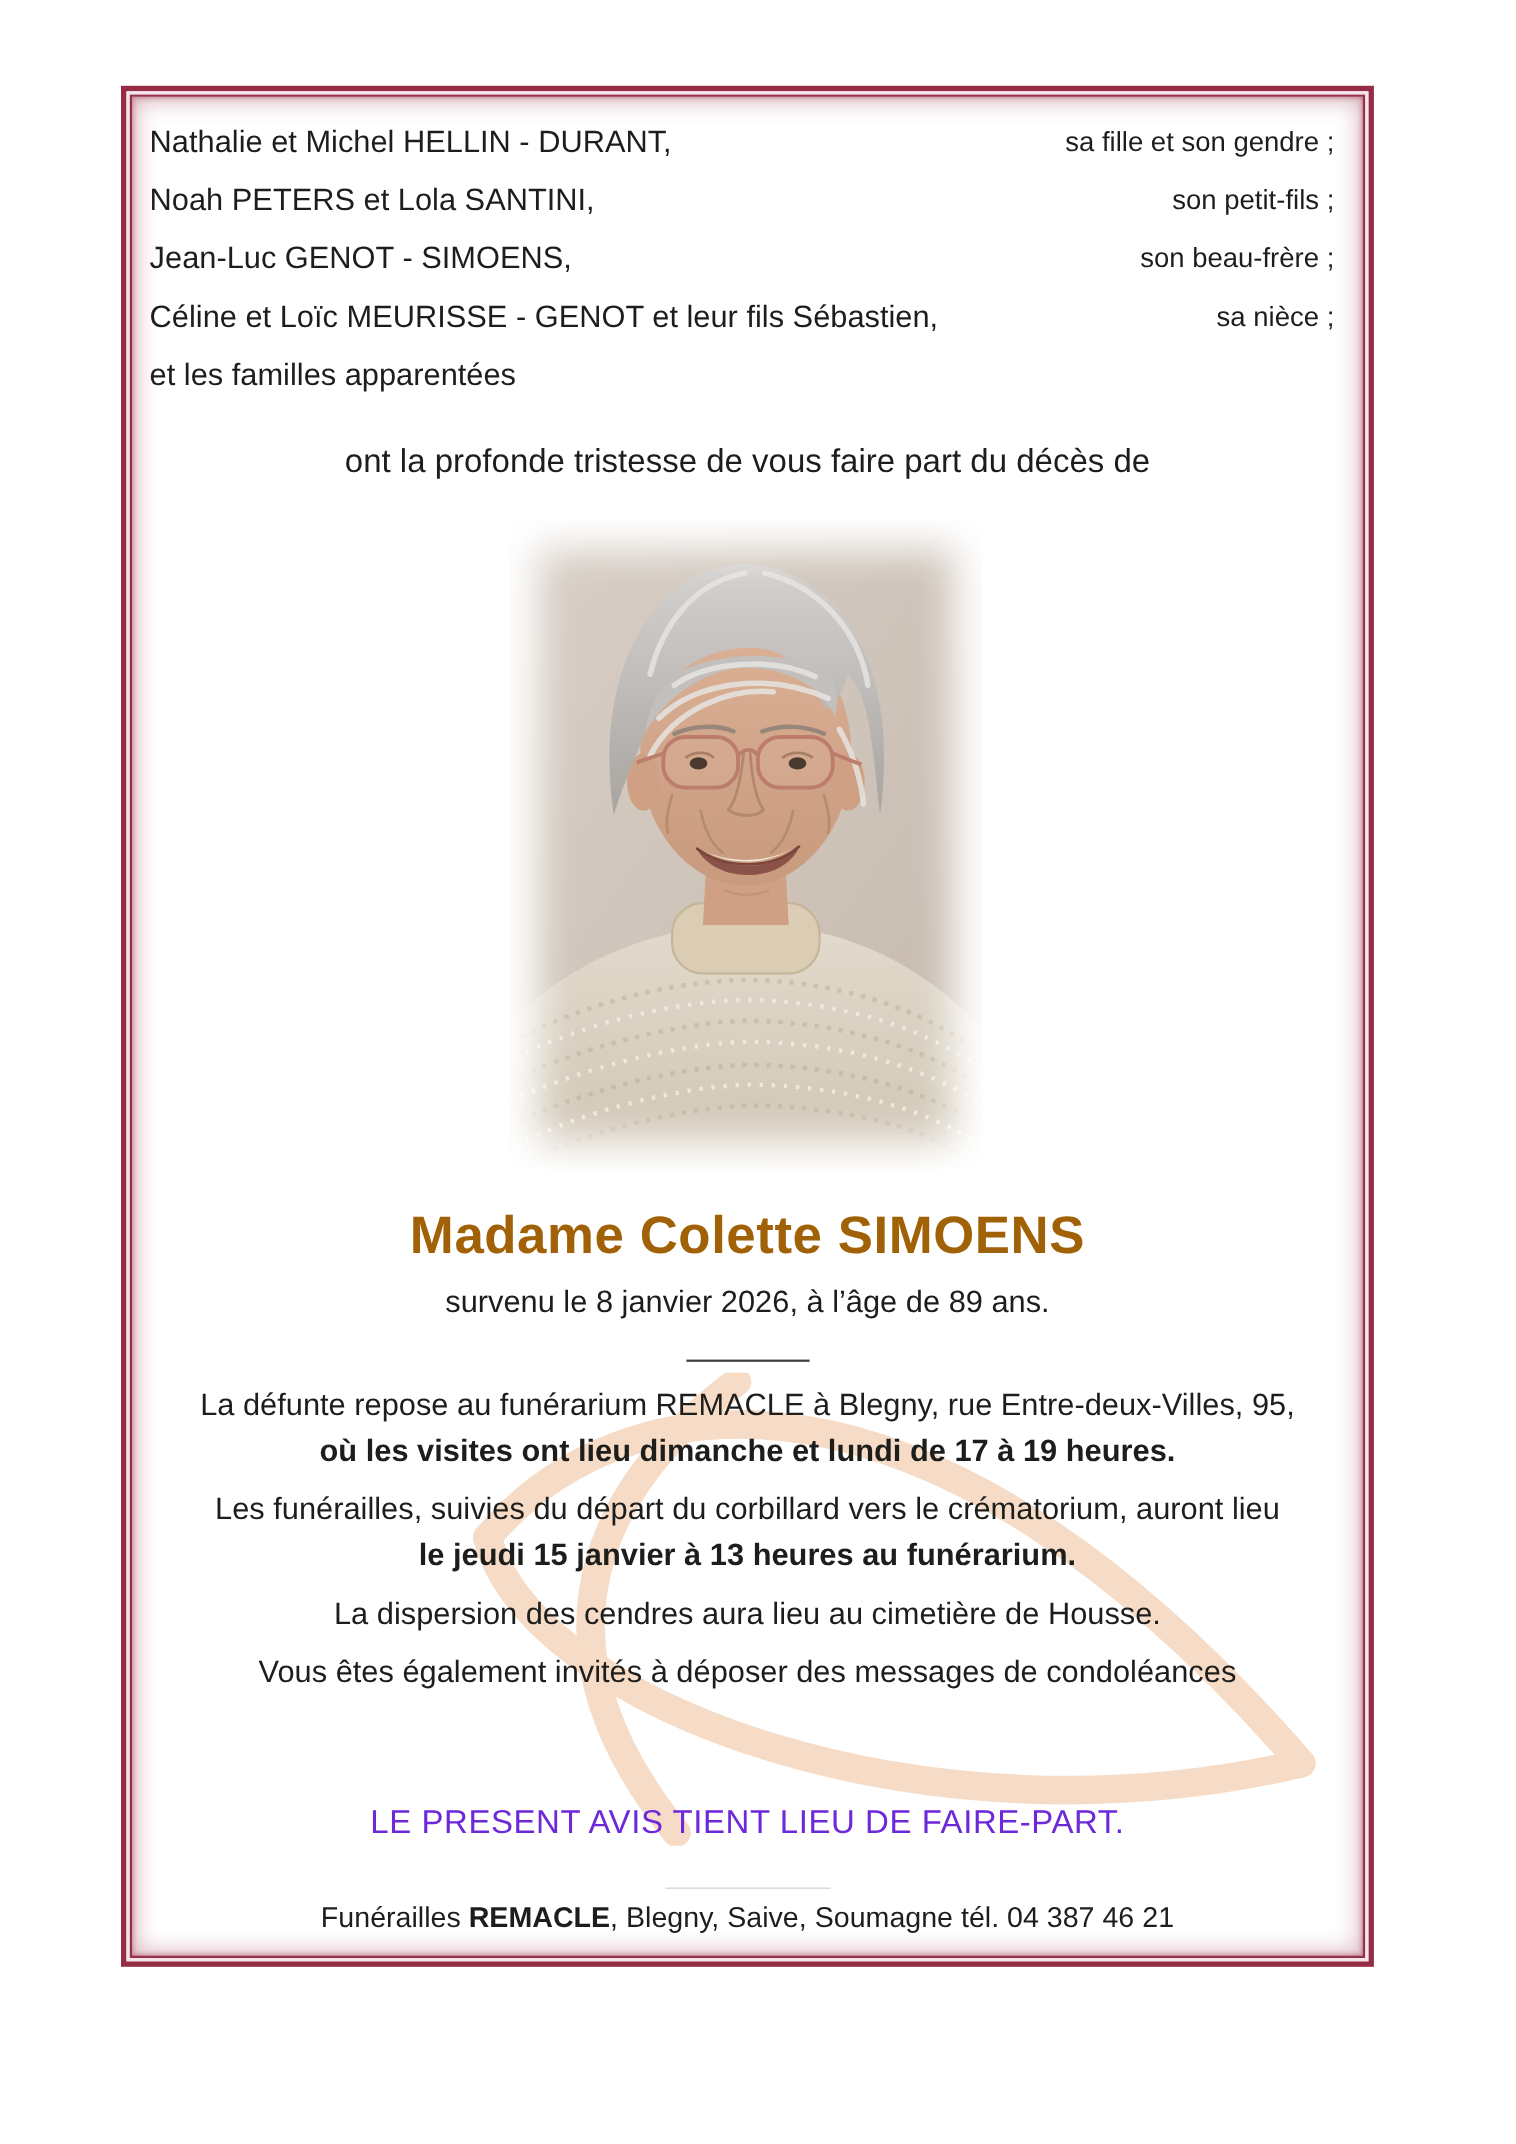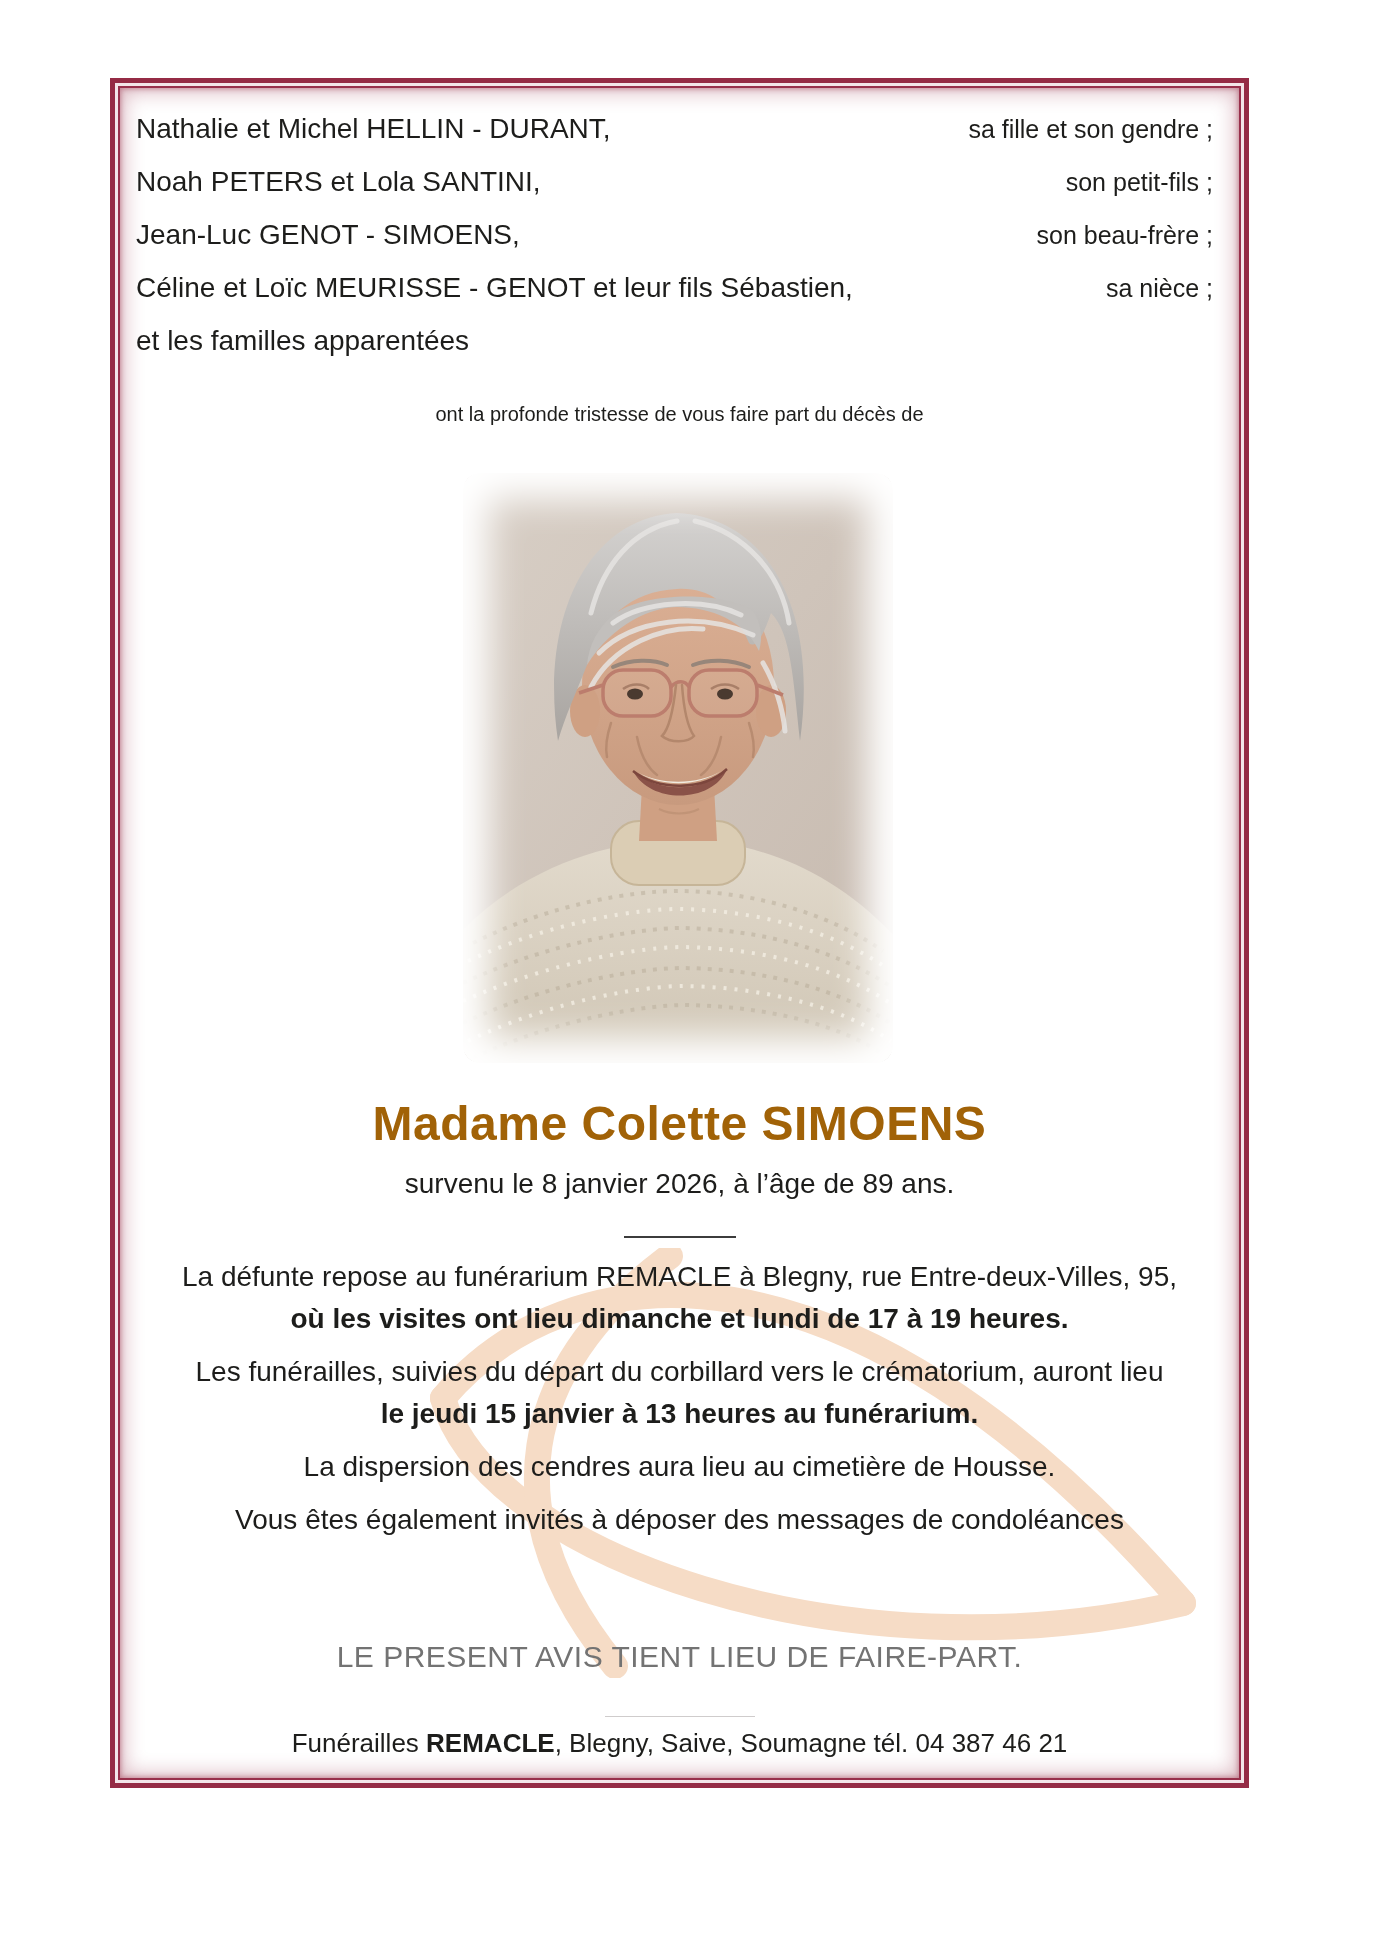--- a/index.html
+++ b/index.html
@@ -18,36 +18,36 @@
     box-shadow:inset 0 0 5px 1px rgba(149,43,69,.45), inset 0 0 20px 4px rgba(149,43,69,.33);
   }
   .content{position:absolute;inset:0;}
   .content > *{position:absolute;z-index:1;}
   
   .names{left:16px;right:26px;top:22px;}
   .name-row{display:flex;justify-content:space-between;align-items:flex-end;
     font-size:28px;line-height:38px;margin-bottom:15px;}
   .name-row .relation{font-size:25px;}
   
-  .intro{top:315px;left:0;right:0;text-align:center;font-size:20px;}
+  .intro{top:315px;left:0;right:0;text-align:center;font-size:30px;}
   
   .photo-wrap{left:343px;top:385px;width:430px;height:590px;}
   .photo-wrap svg{display:block;width:100%;height:100%;border-radius:18px;}
   .photo-wrap::after{content:"";position:absolute;inset:-2px;border-radius:24px;
     box-shadow:inset 0 0 36px 28px #ffffff;pointer-events:none;}
   
   .title{top:1008px;left:0;right:0;text-align:center;font-size:48px;font-weight:700;letter-spacing:.5px;color:#a16207;}
   .subline{top:1080px;left:0;right:0;text-align:center;font-size:28px;}
   .hr-dark{top:1148px;left:50%;width:112px;height:2px;margin-left:-56px;background:#3c3c3c;}
   
   .paras{top:1168px;left:0;right:0;text-align:center;font-size:28px;}
   .paras p{margin:0 0 11px;line-height:42px;}
   .paras .b{font-weight:700;}
   
-  .avis{top:1552px;left:0;right:0;text-align:center;font-size:30px;letter-spacing:.5px;color:#737373;}
+  .avis{top:1552px;left:0;right:0;text-align:center;font-size:30px;letter-spacing:.5px;color:#6d28d9;}
   .hr-light{top:1628px;left:50%;width:150px;height:1px;margin-left:-75px;background:#cfcccc;}
   .footer{top:1640px;left:0;right:0;text-align:center;font-size:26px;}
   .footer .brand{font-weight:700;}
   
   .watermark{left:295px;top:1160px;width:800px;height:430px;z-index:0;}
 </style>
 </head>
 <body>
 
 <div class="frame">

